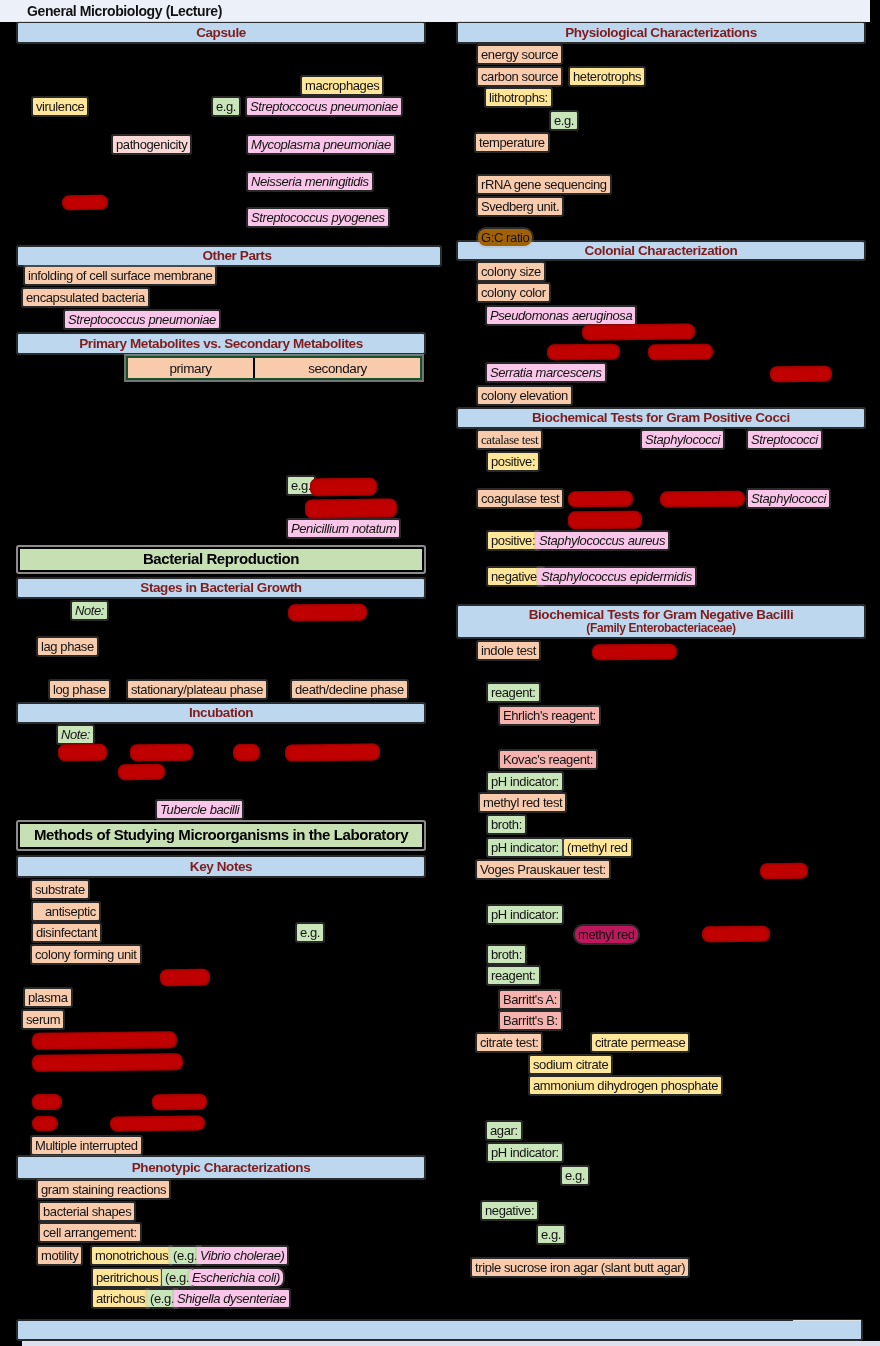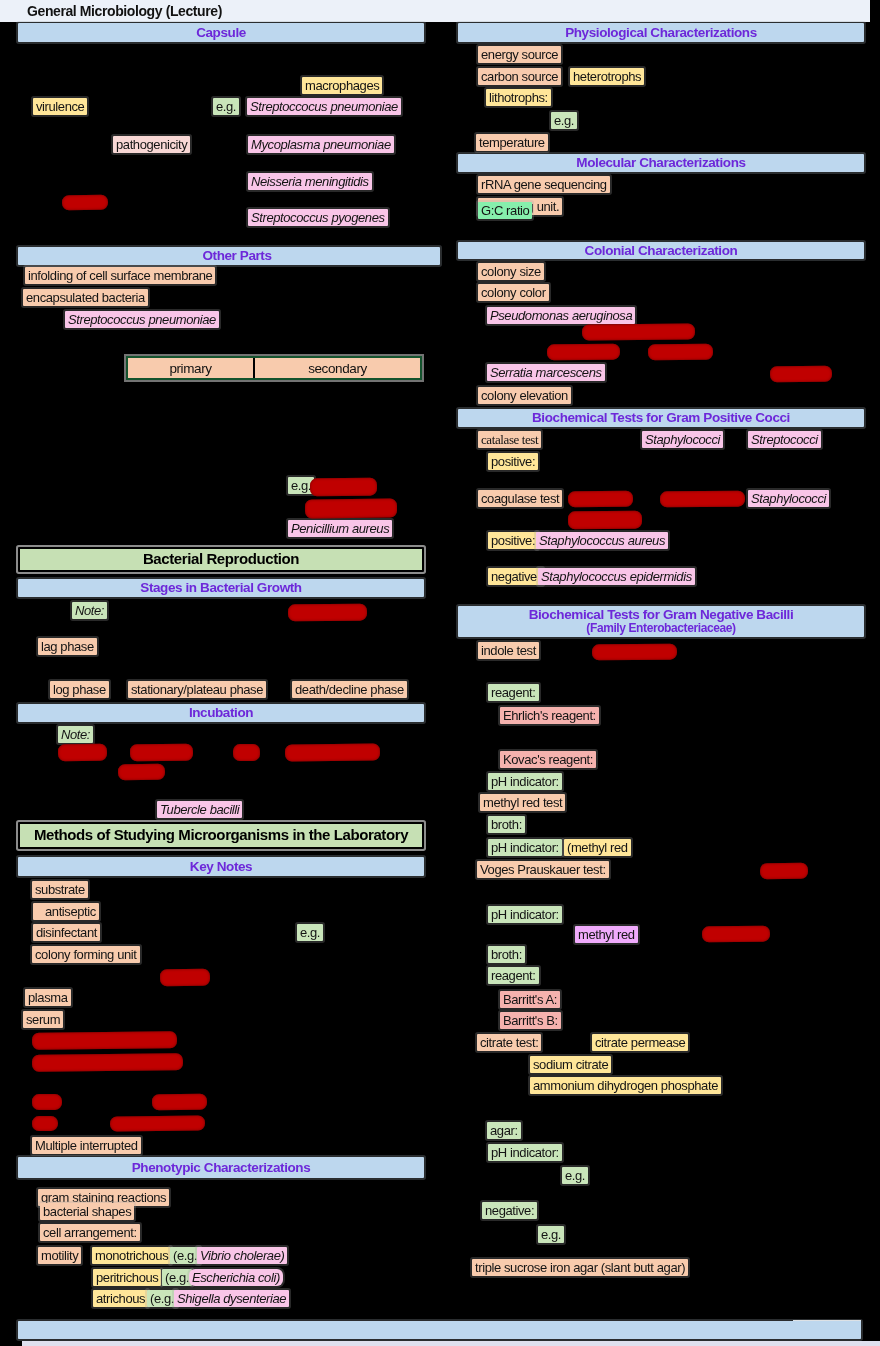--- a/index.html
+++ b/index.html
@@ -2,21 +2,21 @@
 <html><head>
 <meta charset="utf-8">
 <style>
   html,body{margin:0;padding:0;background:#000;}
   #canvas{position:relative;width:880px;height:1346px;background:#000;overflow:hidden;
           font-family:"Liberation Sans", sans-serif;letter-spacing:-0.4px;}
   .top-bar{position:absolute;left:0;top:0;width:870px;height:22px;background:#ECF1F9;
            display:flex;align-items:center;}
   .top-bar span{margin-left:27px;font-size:14px;font-weight:bold;color:#121212;}
   .header{position:absolute;display:flex;flex-direction:column;align-items:center;justify-content:center;
-          font-weight:bold;font-size:13.5px;color:#6d28d9;text-align:center;line-height:1.12;
+          font-weight:bold;font-size:13.5px;color:#7f1d1d;text-align:center;line-height:1.12;
           box-shadow:0 0 0 2px rgba(150,160,170,0.28);border-radius:1px;}
   .header.green{border:2px solid #000;font-size:15px;color:#000;
                 box-shadow:0 0 0 2px rgba(255,255,255,0.55);}
   .header .sub{font-size:12px;}
   .chip{position:absolute;height:17px;line-height:17px;padding:0 3px;font-size:13px;color:#141414;
         white-space:nowrap;box-shadow:0 0 0 2px rgba(165,165,165,0.25);border-radius:1px;}
   .chip.it{font-style:italic;}
   .red{position:absolute;border-radius:7px;box-shadow:inset 0 0 3px #6d0000;transform:rotate(-0.6deg);}
   #metab-table{position:absolute;display:flex;border:2px solid #14532d;
                box-shadow:0 0 0 2px rgba(255,255,255,0.45);}
@@ -46,43 +46,43 @@
   <div class="footer-strip"></div>
   <div class="page-chip">
     <span>2 out of 4</span>
   </div>
 <div class="header blue" style="left: 18px; top: 23px; width: 406px; height: 19px; background: rgb(189, 215, 238);">
       <span>Capsule</span>
     </div>
     <div class="header blue" style="left: 18px; top: 247px; width: 406px; height: 18px; background: rgb(189, 215, 238); padding-left: 16px;">
       <span>Other Parts</span>
     </div>
+    <div class="header blue" style="left: 18px; top: 334px; width: 406px; height: 19px; background: rgb(189, 215, 238);">
+      <span>Primary Metabolites vs. Secondary Metabolites</span>
+    </div>
     <div class="header green" style="left: 18px; top: 547px; width: 402px; height: 21px; background: rgb(198, 224, 180);">
       <span>Bacterial Reproduction</span>
     </div>
     <div class="header blue" style="left: 18px; top: 579px; width: 406px; height: 18px; background: rgb(189, 215, 238);">
       <span>Stages in Bacterial Growth</span>
     </div>
     <div class="header blue" style="left: 18px; top: 704px; width: 406px; height: 18px; background: rgb(189, 215, 238);">
       <span>Incubation</span>
     </div>
     <div class="header green" style="left: 18px; top: 822px; width: 402px; height: 23px; background: rgb(198, 224, 180);">
       <span>Methods of Studying Microorganisms in the Laboratory</span>
     </div>
     <div class="header blue" style="left: 18px; top: 857px; width: 406px; height: 19px; background: rgb(189, 215, 238);">
       <span>Key Notes</span>
     </div>
     <div class="header blue" style="left: 18px; top: 1157px; width: 406px; height: 21px; background: rgb(189, 215, 238);">
       <span>Phenotypic Characterizations</span>
     </div>
     <div class="header blue" style="left: 458px; top: 23px; width: 406px; height: 19px; background: rgb(189, 215, 238);">
       <span>Physiological Characterizations</span>
-    </div>
-    <div class="header blue" style="left: 458px; top: 154px; width: 406px; height: 18px; background: rgb(189, 215, 238);">
-      <span>Molecular Characterizations</span>
     </div>
     <div class="header blue" style="left: 458px; top: 242px; width: 406px; height: 17px; background: rgb(189, 215, 238);">
       <span>Colonial Characterization</span>
     </div>
     <div class="header blue" style="left: 458px; top: 409px; width: 406px; height: 18px; background: rgb(189, 215, 238);">
       <span>Biochemical Tests for Gram Positive Cocci</span>
     </div>
     <div class="header blue" style="left: 458px; top: 606px; width: 406px; height: 31px; background: rgb(189, 215, 238);">
       <span>Biochemical Tests for Gram Negative Bacilli</span>
       <span class="sub">(Family Enterobacteriaceae)</span>
@@ -95,58 +95,58 @@
     <div class="chip" style="left: 213px; top: 98px; background: rgb(201, 229, 186);">e.g.</div>
     <div class="chip it" style="left: 247px; top: 98px; background: rgb(249, 197, 232);">Streptoccocus pneumoniae</div>
     <div class="chip" style="left: 113px; top: 136px; background: rgb(248, 215, 213);">pathogenicity</div>
     <div class="chip it" style="left: 248px; top: 136px; background: rgb(249, 197, 232);">Mycoplasma pneumoniae</div>
     <div class="chip it" style="left: 248px; top: 173px; background: rgb(249, 197, 232);">Neisseria meningitidis</div>
     <div class="chip it" style="left: 248px; top: 209px; background: rgb(249, 197, 232);">Streptococcus pyogenes</div>
     <div class="chip" style="left: 25px; top: 267px; background: rgb(248, 203, 173);">infolding of cell surface membrane</div>
     <div class="chip" style="left: 23px; top: 289px; background: rgb(248, 203, 173);">encapsulated bacteria</div>
     <div class="chip it" style="left: 65px; top: 311px; background: rgb(249, 197, 232);">Streptococcus pneumoniae</div>
     <div class="chip" style="left: 288px; top: 477px; background: rgb(201, 229, 186);">e.g.</div>
-    <div class="chip it" style="left: 288px; top: 520px; background: rgb(249, 197, 232);">Penicillium aureus</div>
+    <div class="chip it" style="left: 288px; top: 520px; background: rgb(249, 197, 232);">Penicillium notatum</div>
     <div class="chip it" style="left: 72px; top: 602px; background: rgb(201, 229, 186);">Note:</div>
     <div class="chip" style="left: 38px; top: 638px; background: rgb(248, 203, 173);">lag phase</div>
     <div class="chip" style="left: 50px; top: 681px; background: rgb(248, 203, 173);">log phase</div>
     <div class="chip" style="left: 120px; top: 681px; background: rgb(248, 203, 173); margin-left: 8px;">stationary/plateau phase</div>
     <div class="chip" style="left: 292px; top: 681px; background: rgb(248, 203, 173);">death/decline phase</div>
     <div class="chip it" style="left: 58px; top: 726px; background: rgb(201, 229, 186);">Note:</div>
     <div class="chip it" style="left: 157px; top: 801px; background: rgb(249, 197, 232);">Tubercle bacilli</div>
     <div class="chip" style="left: 32px; top: 881px; background: rgb(248, 203, 173);">substrate</div>
     <div class="chip" style="left: 33px; top: 903px; background: rgb(248, 203, 173); padding-left: 12px;">antiseptic</div>
     <div class="chip" style="left: 33px; top: 924px; background: rgb(248, 203, 173);">disinfectant</div>
     <div class="chip" style="left: 297px; top: 924px; background: rgb(201, 229, 186);">e.g.</div>
     <div class="chip" style="left: 32px; top: 946px; background: rgb(248, 203, 173);">colony forming unit</div>
     <div class="chip" style="left: 25px; top: 989px; background: rgb(248, 203, 173);">plasma</div>
     <div class="chip" style="left: 23px; top: 1011px; background: rgb(248, 203, 173);">serum</div>
     <div class="chip" style="left: 32px; top: 1137px; background: rgb(248, 203, 173);">Multiple interrupted</div>
-    <div class="chip" style="left: 38px; top: 1181px; background: rgb(248, 203, 173); margin-top: 8px;">gram staining reactions</div>
+    <div class="chip" style="left: 38px; top: 1181px; background: rgb(248, 203, 173);">gram staining reactions</div>
     <div class="chip" style="left: 40px; top: 1203px; background: rgb(248, 203, 173);">bacterial shapes</div>
     <div class="chip" style="left: 40px; top: 1224px; background: rgb(248, 203, 173);">cell arrangement:</div>
     <div class="chip" style="left: 38px; top: 1247px; background: rgb(248, 203, 173); text-align: center;">motility</div>
     <div class="chip" style="left: 92px; top: 1247px; background: rgb(255, 230, 153);">monotrichous</div>
     <div class="chip" style="left: 170px; top: 1247px; background: rgb(201, 229, 186);">(e.g.</div>
     <div class="chip it" style="left: 197px; top: 1247px; background: rgb(249, 197, 232);">Vibrio cholerae)</div>
     <div class="chip" style="left: 93px; top: 1269px; background: rgb(255, 230, 153);">peritrichous</div>
     <div class="chip" style="left: 162px; top: 1269px; background: rgb(201, 229, 186);">(e.g.</div>
     <div class="chip it" style="left: 189px; top: 1269px; background: rgb(249, 197, 232); border-radius: 6px;">Escherichia coli)</div>
     <div class="chip" style="left: 93px; top: 1290px; background: rgb(255, 230, 153);">atrichous</div>
     <div class="chip" style="left: 147px; top: 1290px; background: rgb(201, 229, 186);">(e.g.</div>
     <div class="chip it" style="left: 174px; top: 1290px; background: rgb(249, 197, 232);">Shigella dysenteriae</div>
     <div class="chip" style="left: 478px; top: 46px; background: rgb(248, 203, 173);">energy source</div>
     <div class="chip" style="left: 478px; top: 68px; background: rgb(248, 203, 173);">carbon source</div>
     <div class="chip" style="left: 570px; top: 68px; background: rgb(255, 230, 153);">heterotrophs</div>
     <div class="chip" style="left: 486px; top: 89px; background: rgb(255, 230, 153);">lithotrophs:</div>
     <div class="chip" style="left: 551px; top: 112px; background: rgb(201, 229, 186);">e.g.</div>
     <div class="chip" style="left: 476px; top: 134px; background: rgb(248, 203, 173);">temperature</div>
     <div class="chip" style="left: 478px; top: 176px; background: rgb(248, 203, 173);">rRNA gene sequencing</div>
     <div class="chip" style="left: 478px; top: 198px; background: rgb(248, 203, 173);">Svedberg unit.</div>
-    <div class="chip" style="left: 478px; top: 202px; background: #86efac;">G:C ratio</div>
+    <div class="chip" style="left: 478px; top: 229px; background: #a16207; border-radius: 8px;">G:C ratio</div>
     <div class="chip" style="left: 478px; top: 263px; background: rgb(248, 203, 173);">colony size</div>
     <div class="chip" style="left: 478px; top: 284px; background: rgb(248, 203, 173);">colony color</div>
     <div class="chip it" style="left: 487px; top: 307px; background: rgb(249, 197, 232);">Pseudomonas aeruginosa</div>
     <div class="chip it" style="left: 487px; top: 364px; background: rgb(249, 197, 232);">Serratia marcescens</div>
     <div class="chip" style="left: 478px; top: 387px; background: rgb(248, 203, 173);">colony elevation</div>
     <div class="chip" style="left: 478px; top: 431px; background: rgb(248, 203, 173); font-family: Liberation Serif, serif;">catalase test</div>
     <div class="chip it" style="left: 642px; top: 431px; background: rgb(249, 197, 232);">Staphylococci</div>
     <div class="chip it" style="left: 748px; top: 431px; background: rgb(249, 197, 232);">Streptococci</div>
     <div class="chip" style="left: 488px; top: 453px; background: rgb(255, 230, 153);">positive:</div>
     <div class="chip" style="left: 478px; top: 490px; background: rgb(248, 203, 173);">coagulase test</div>
@@ -159,21 +159,21 @@
     <div class="chip" style="left: 488px; top: 684px; background: rgb(201, 229, 186);">reagent:</div>
     <div class="chip" style="left: 500px; top: 707px; background: rgb(245, 178, 174);">Ehrlich's reagent:</div>
     <div class="chip" style="left: 500px; top: 751px; background: rgb(245, 178, 174);">Kovac's reagent:</div>
     <div class="chip" style="left: 488px; top: 773px; background: rgb(201, 229, 186);">pH indicator:</div>
     <div class="chip" style="left: 480px; top: 794px; background: rgb(248, 203, 173);">methyl red test</div>
     <div class="chip" style="left: 488px; top: 816px; background: rgb(201, 229, 186);">broth:</div>
     <div class="chip" style="left: 488px; top: 839px; background: rgb(201, 229, 186);">pH indicator:</div>
     <div class="chip" style="left: 564px; top: 839px; background: rgb(255, 230, 153);">(methyl red</div>
     <div class="chip" style="left: 477px; top: 861px; background: rgb(248, 203, 173);">Voges Prauskauer test:</div>
     <div class="chip" style="left: 488px; top: 906px; background: rgb(201, 229, 186);">pH indicator:</div>
-    <div class="chip" style="left: 575px; top: 926px; background: #f0abfc;">methyl red</div>
+    <div class="chip" style="left: 575px; top: 926px; background: #be185d; border-radius: 8px;">methyl red</div>
     <div class="chip" style="left: 488px; top: 946px; background: rgb(201, 229, 186);">broth:</div>
     <div class="chip" style="left: 488px; top: 967px; background: rgb(201, 229, 186);">reagent:</div>
     <div class="chip" style="left: 500px; top: 991px; background: rgb(245, 178, 174);">Barritt's A:</div>
     <div class="chip" style="left: 500px; top: 1012px; background: rgb(245, 178, 174);">Barritt's B:</div>
     <div class="chip" style="left: 477px; top: 1034px; background: rgb(248, 203, 173);">citrate test:</div>
     <div class="chip" style="left: 592px; top: 1034px; background: rgb(255, 230, 153);">citrate permease</div>
     <div class="chip" style="left: 530px; top: 1056px; background: rgb(255, 230, 153);">sodium citrate</div>
     <div class="chip" style="left: 530px; top: 1077px; background: rgb(255, 230, 153);">ammonium dihydrogen phosphate</div>
     <div class="chip" style="left: 487px; top: 1122px; background: rgb(201, 229, 186);">agar:</div>
     <div class="chip" style="left: 488px; top: 1144px; background: rgb(201, 229, 186);">pH indicator:</div>

